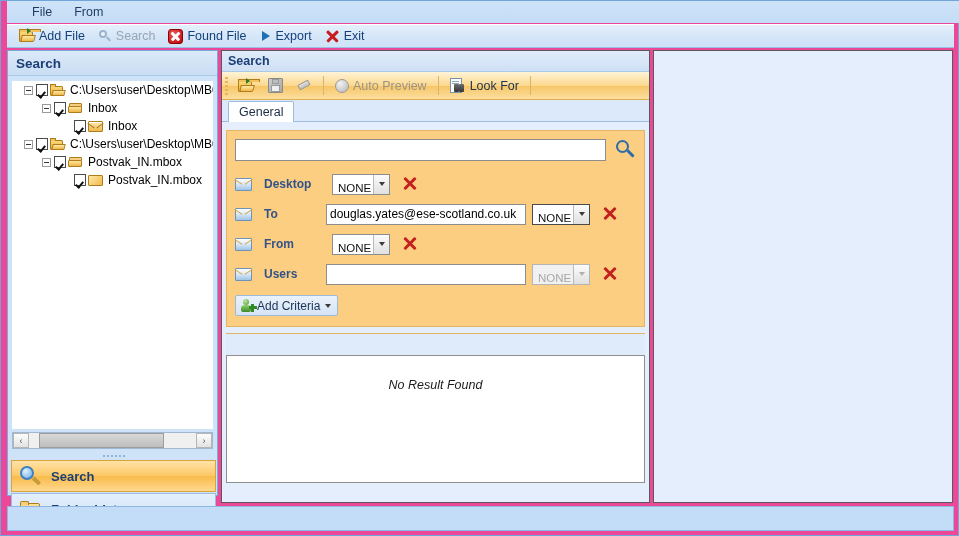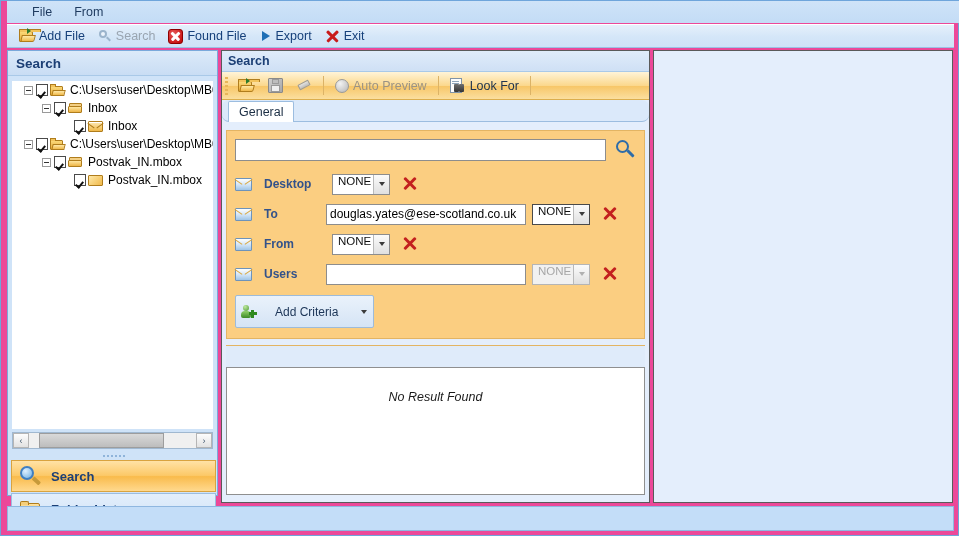--- a/index.html
+++ b/index.html
@@ -358,21 +358,20 @@
   }
   .ico-lookfor .bn1 { left: 4px; }
   .ico-lookfor .bn2 { left: 9px; }
 
   .tabstrip {
     height: 22px;
     background: #dbe9fa;
     border-bottom: 1px solid #9cbde0;
     display: flex; align-items: flex-end;
     padding-left: 6px;
-    border-radius: 7px;
   }
   .tab {
     height: 21px; padding: 0 10px;
     display: flex; align-items: center;
     font-size: 12.5px; color: #1b2e44;
     background: #ffffff;
     border: 1px solid #9cbde0; border-bottom: none;
     border-radius: 2px 2px 0 0;
     position: relative; top: 1px;
   }
@@ -425,21 +424,21 @@
   }
   .crit-input {
     width: 200px; height: 21px;
     border: 1px solid #8d8d8d; background: #fff;
     font-family: "Liberation Sans", sans-serif; font-size: 12px;
     padding: 0 3px; outline: none;
   }
   .crit-select {
     width: 58px; height: 21px; margin-left: 6px;
     border: 1px solid #8d8d8d; background: #fff;
-    display: flex; align-items: flex-start;
+    display: flex; align-items: flex-end;
     position: relative; flex: none;
   }
   .crit-select.focused { border: 1px solid #4a4a4a; }
   .crit-select .val {
     flex: 1; font-size: 11.5px; color: #111; padding-left: 5px;
   }
   .crit-select .arrowbox {
     width: 16px; height: 19px; flex: none;
     background: linear-gradient(to bottom, #fbfbfb, #e0e0e0);
     border-left: 1px solid #b9b9b9;
@@ -460,22 +459,22 @@
     margin-left: 10px; flex: none; cursor: default;
   }
   .delx .d1, .delx .d2 {
     position: absolute; left: 2px; top: 8px; width: 16px; height: 3px;
     background: #c3201f; border-radius: 1px;
   }
   .delx .d1 { transform: rotate(45deg); }
   .delx .d2 { transform: rotate(-45deg); }
 
   .addcrit {
-    display: inline-flex; align-items: center; gap: 20px;
-    height: 33px; margin-top: 6px; padding: 0 6px 0 4px;
+    display: inline-flex; align-items: center; gap: 2px;
+    height: 21px; margin-top: 6px; padding: 0 6px 0 4px;
     background: linear-gradient(to bottom, #eaf2fb, #d5e4f5);
     border: 1px solid #9dbbd9; border-radius: 2px;
     font-size: 12px; color: #1b3456; cursor: default;
   }
   .person { width: 15px; height: 14px; position: relative; flex: none; }
   .person .head {
     position: absolute; left: 3px; top: 0; width: 6px; height: 6px;
     border-radius: 50%;
     background: radial-gradient(circle at 35% 30%, #bfe8a0, #4f9c34);
   }

